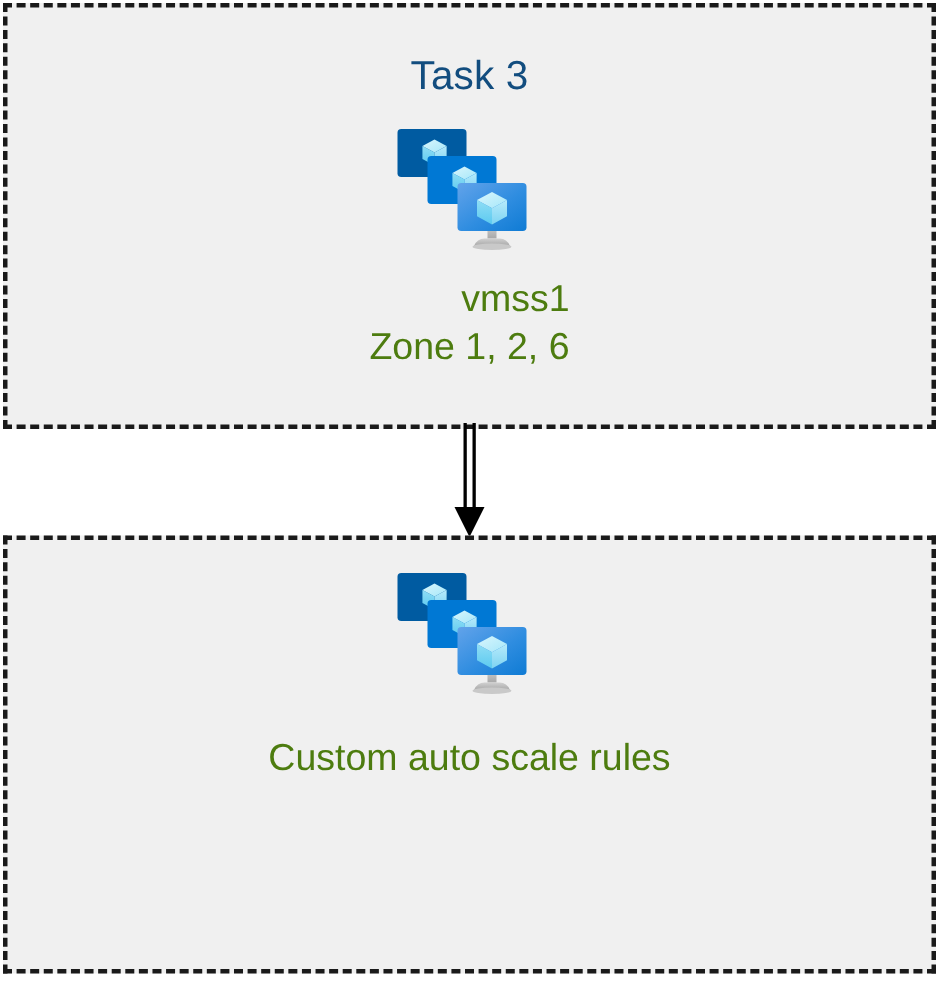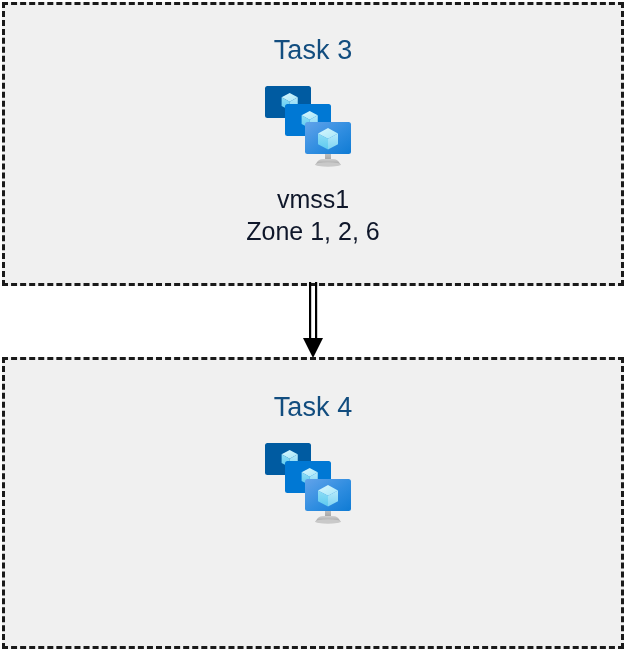--- a/index.html
+++ b/index.html
@@ -66,25 +66,25 @@
 
   .icon-wrap {
     position: relative;
     width: 104px;
     height: 88px;
   }
   #task-box-3 .icon-wrap { margin-top: 18px; }
   #task-box-4 .icon-wrap { margin-top: 18px; }
 
   .caption {
-    color: #0f172a;
+    color: #4d7c0f;
     font-size: 25px;
     font-weight: 400;
     line-height: 1.26;
-    text-align: center;
+    text-align: right;
     white-space: nowrap;
   }
   #task-box-3 .caption-block { margin-top: 14px; }
   #task-box-4 .caption-block { margin-top: 24px; }
 
   
   .connector {
     position: absolute;
     left: 297px;
     top: 282px;
@@ -169,21 +169,20 @@
       <rect x="12" y="0" width="2.2" height="58" fill="#000000"></rect>
       <rect x="18" y="0" width="2.2" height="58" fill="#000000"></rect>
 
       <polygon points="6,56 26,56 16,76" fill="#000000"></polygon>
     </svg>
   </div>
 
   <div class="task-box" id="task-box-4">
     <div class="box-inner">
 
-      <div class="task-title">Task 4</div>
 
       <div class="icon-wrap">
         <svg width="104" height="88" viewBox="0 0 104 88">
           <defs>
             <linearGradient id="frontGrad4" x1="0" y1="0" x2="1" y2="1">
               <stop offset="0" stop-color="#62a3ea"></stop>
               <stop offset="0.55" stop-color="#2f8de0"></stop>
               <stop offset="1" stop-color="#0f7bd4"></stop>
             </linearGradient>
             <linearGradient id="standGrad4" x1="0" y1="0" x2="0" y2="1">
@@ -224,17 +223,20 @@
 
           <rect x="44" y="40" width="46" height="32" rx="2.5" fill="url(#frontGrad4)"></rect>
           <g transform="translate(57,46)">
             <polygon points="10,0 20,5.4 10,10.8 0,5.4" fill="url(#cubeTop4)"></polygon>
             <polygon points="0,5.4 10,10.8 10,21.6 0,16.2" fill="url(#cubeLeft4)"></polygon>
             <polygon points="20,5.4 10,10.8 10,21.6 20,16.2" fill="url(#cubeRight4)"></polygon>
           </g>
         </svg>
       </div>
 
+      <div class="caption-block">
+        <div class="caption">Custom auto scale rules</div>
+      </div>
 
     </div>
   </div>
 
 </div>
 
 </body></html>

